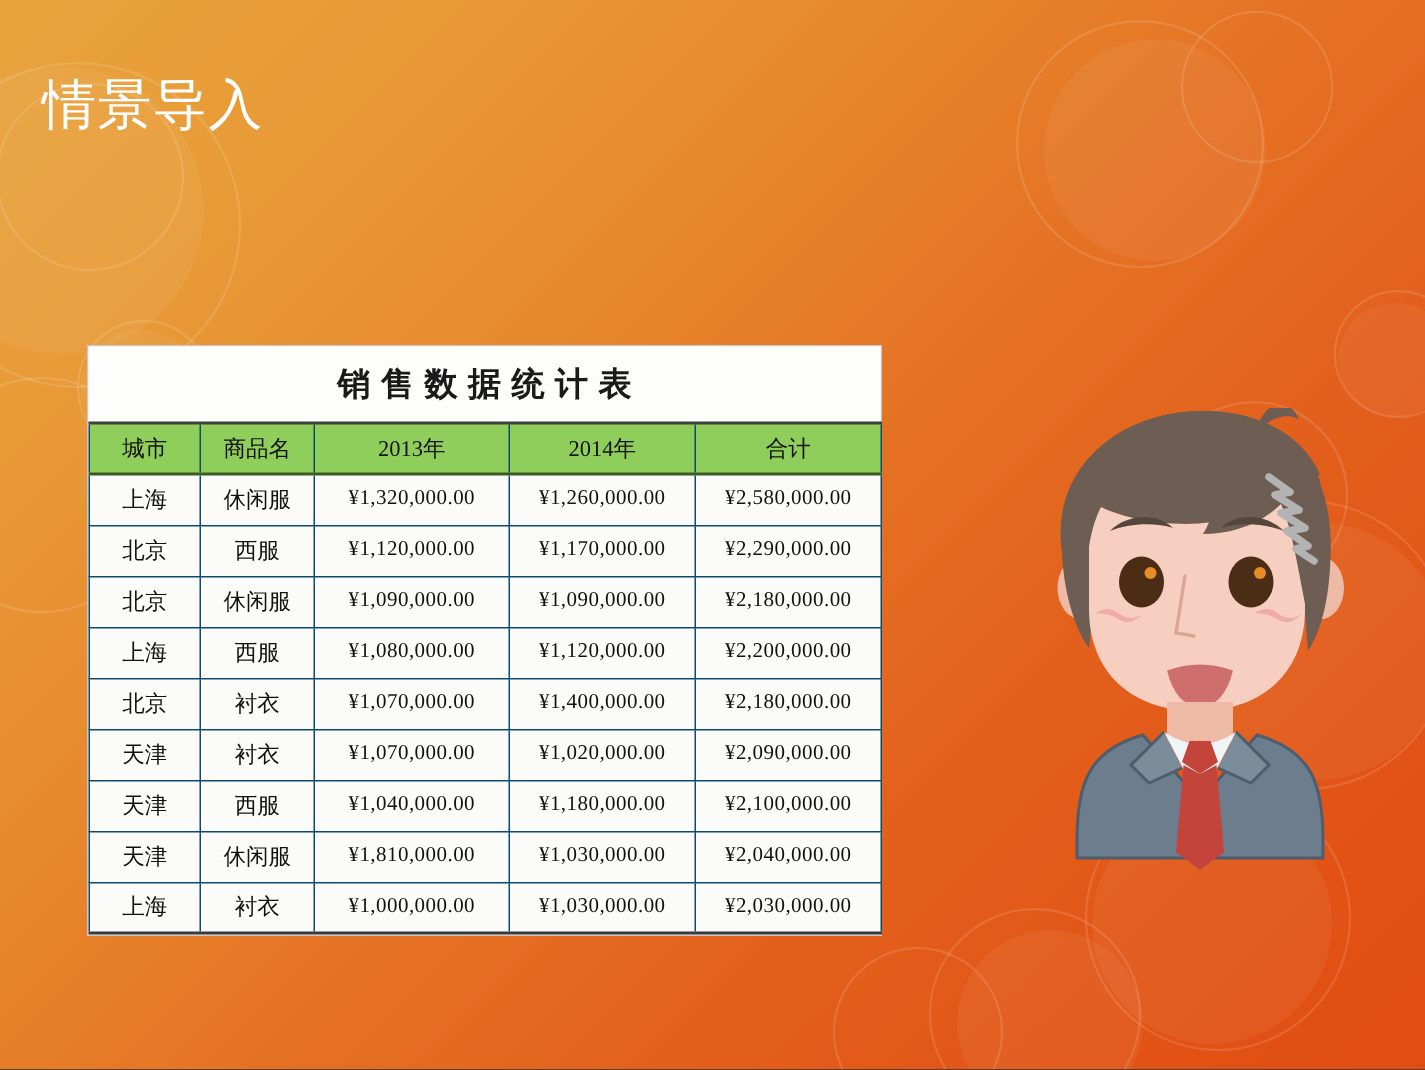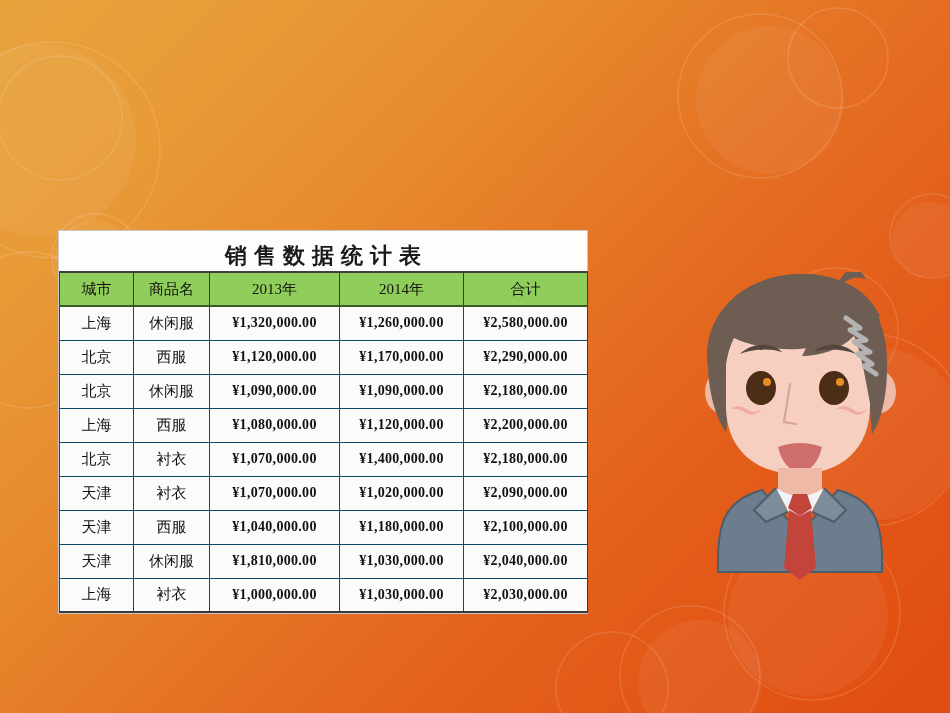--- a/index.html
+++ b/index.html
@@ -61,21 +61,21 @@
   #table-panel {
     position: absolute;
     left: 58px;
     top: 230px;
     width: 530px;
     background: #ffffff;
     border: 1px solid #c9c9c9;
     box-sizing: border-box;
   }
   #table-caption {
-    height: 40px;
+    height: 50px;
     line-height: 50px;
     text-align: center;
     font-family: "Liberation Serif", "DejaVu Serif", serif;
     font-weight: bold;
     font-size: 22px;
     letter-spacing: 7px;
     color: #1a1a1a;
     text-indent: 7px;
     background: #fdfdfb;
   }
@@ -107,21 +107,20 @@
     font-weight: normal;
     border-top: 2px solid #404040;
     border-bottom: 2px solid #3d5a22;
     font-size: 15px;
   }
   table.sales tbody td { background: #fbfbf9; }
   table.sales tbody td.num {
     font-size: 14px;
     letter-spacing: 0.3px;
     white-space: nowrap;
-    font-weight: bold;
   }
   table.sales tbody tr:last-child td { border-bottom: 2px solid #3a3a3a; }
 
   
   #avatar {
     position: absolute;
     left: 690px;
     top: 272px;
     width: 262px;
     height: 350px;
@@ -154,20 +153,21 @@
         <circle cx="94" cy="260" r="40"></circle>
         <circle cx="770" cy="100" r="74"></circle>
         <circle cx="878" cy="434" r="86"></circle>
         <circle cx="808" cy="616" r="80"></circle>
         <circle cx="700" cy="682" r="62"></circle>
         <circle cx="930" cy="240" r="38"></circle>
       </g>
     </svg>
   </div>
 
+  <div id="title">情景导入</div>
 
 
   <div id="table-panel">
     <div id="table-caption">销售数据统计表</div>
     <table class="sales">
       <colgroup>
         <col class="c-city">
           <col class="c-prod">
           <col class="c-y2013">
           <col class="c-y2014">

